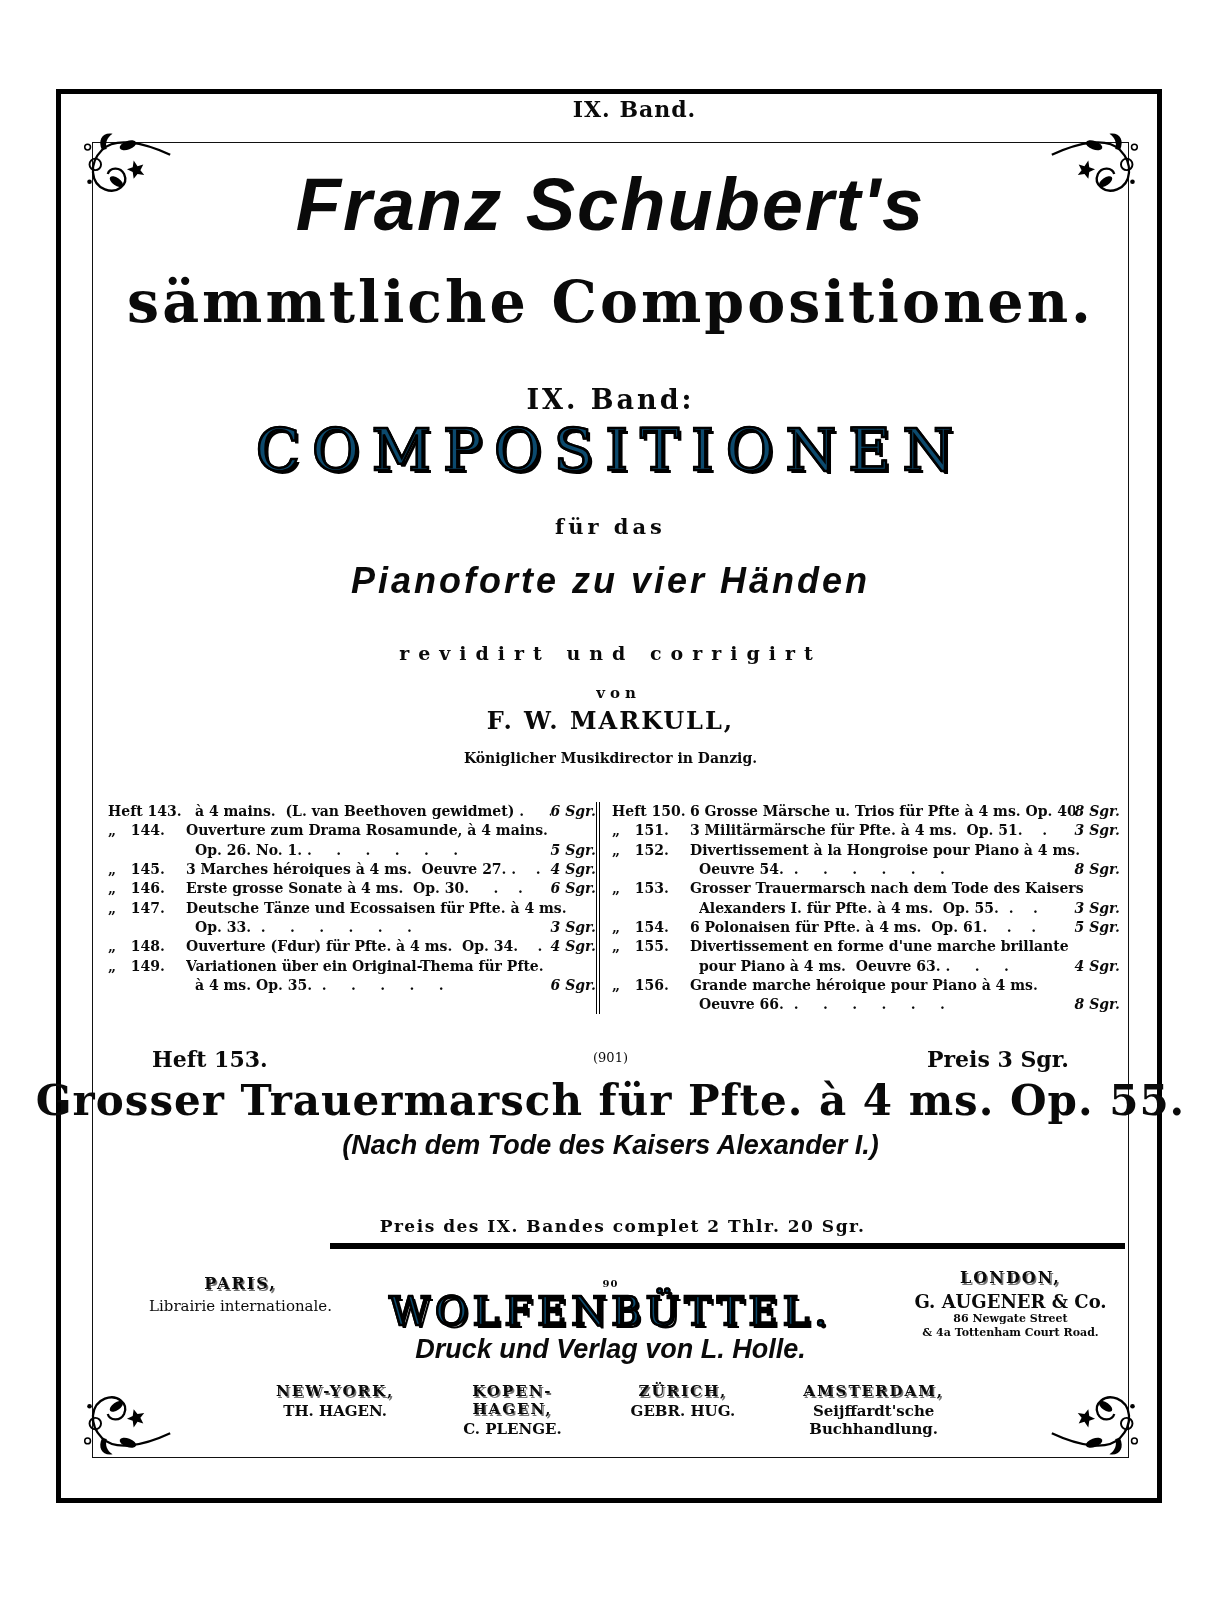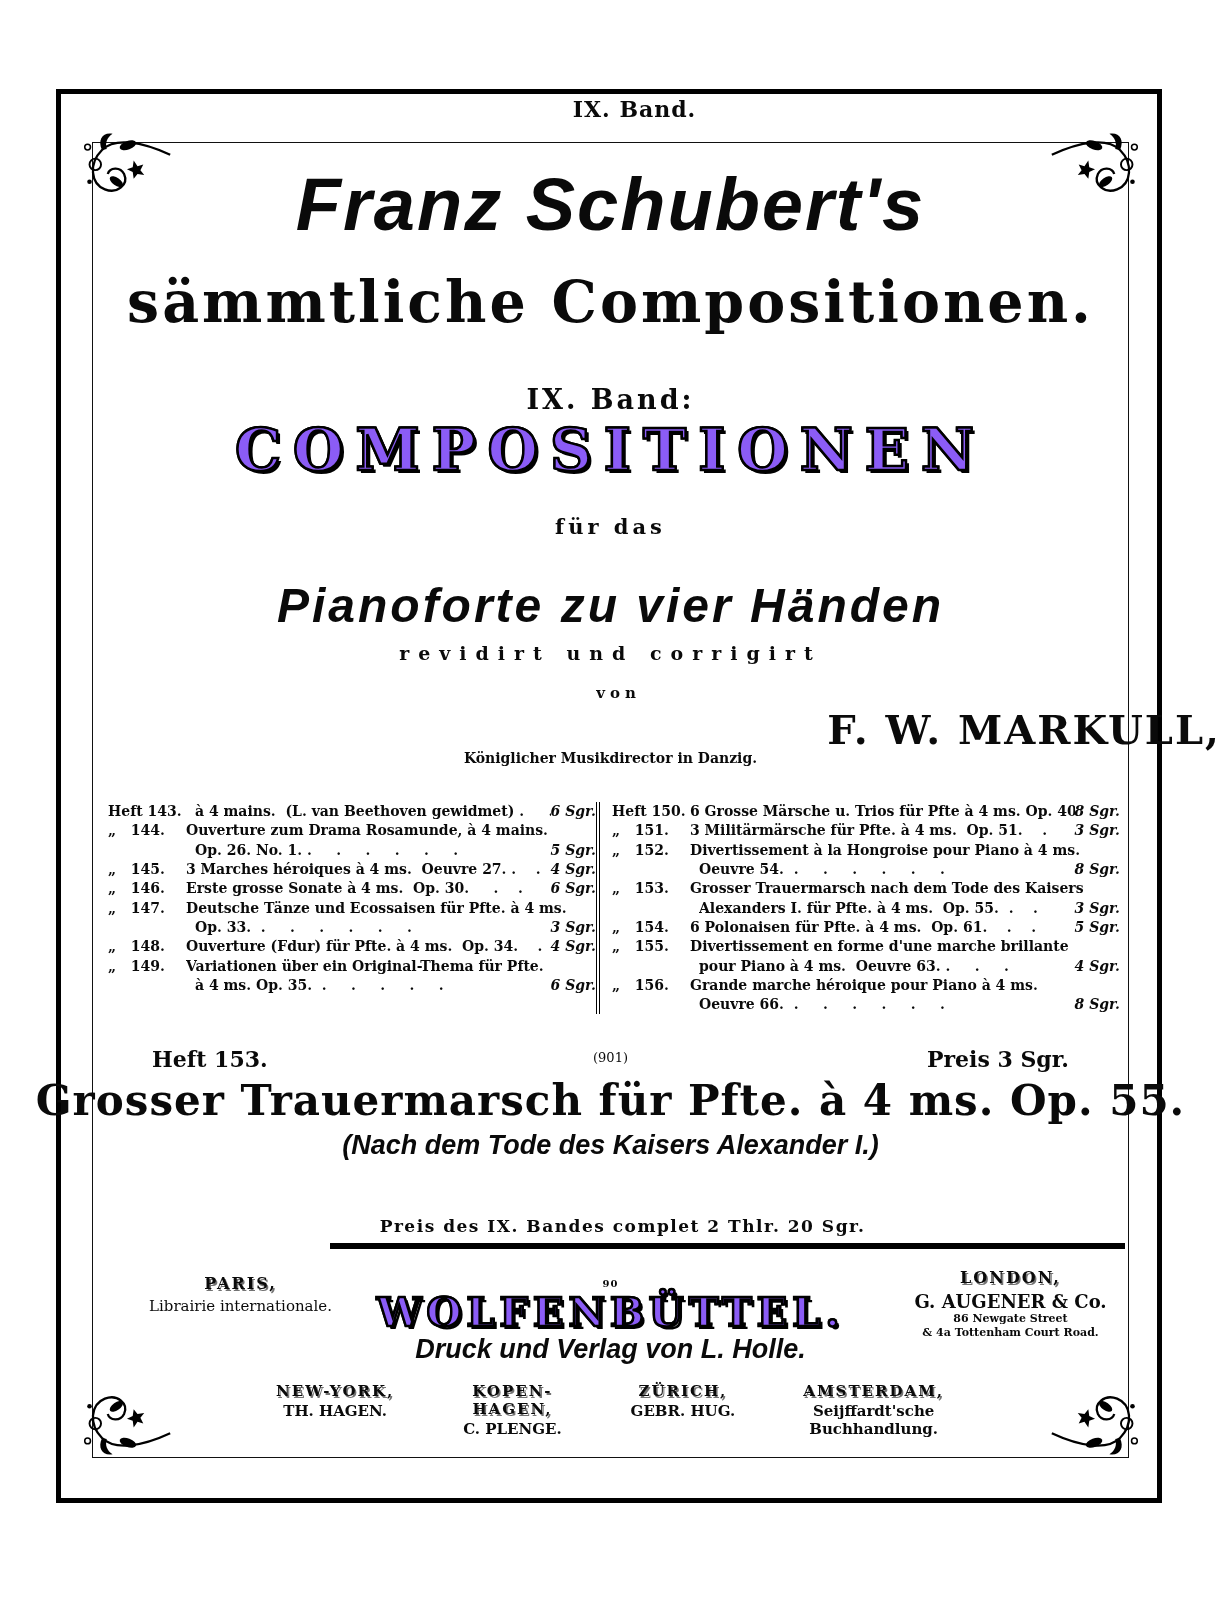--- a/index.html
+++ b/index.html
@@ -13,30 +13,30 @@
   .inner-frame{position:absolute;left:92px;top:142px;width:1037px;height:1316px;
                border:1.5px solid #111;box-sizing:border-box;}
 
   .band-label{top:96px;font-size:22px;font-weight:bold;letter-spacing:1px;margin-left:48px;}
 
   .fraktur{font-weight:bold;font-style:italic;font-family:Liberation Sans, sans-serif;}
   .title-script{top:162px;font-size:74px;letter-spacing:2px;}
   .title-main{top:268px;font-size:57px;font-weight:bold;letter-spacing:3px;}
   .band-heading{top:384px;font-size:27px;font-weight:bold;letter-spacing:3px;}
 
-  .outline-display{color:#8b5cf6;font-weight:bold;
+  .outline-display{color:#0c4a6e;font-weight:normal;
     -webkit-text-stroke:2.5px #000;
     text-shadow:3px 3px 0 #000,-1px -1px 0 #000,1px -1px 0 #000,-1px 1px 0 #000;}
   .volume-title{top:416px;font-size:58px;letter-spacing:12px;}
 
   .for-the{top:514px;font-size:21px;font-weight:bold;letter-spacing:4px;}
-  .instrument{top:578px;font-size:48px;letter-spacing:3px;}
+  .instrument{top:560px;font-size:36px;letter-spacing:3px;}
   .revised{top:642px;font-size:19px;font-weight:bold;letter-spacing:9px;}
   .by{top:684px;font-size:15px;font-weight:bold;letter-spacing:5px;padding-left:16px;}
-  .editor{top:706px;font-size:40px;font-weight:bold;letter-spacing:2px;text-align:right;}
+  .editor{top:706px;font-size:24px;font-weight:bold;letter-spacing:2px;}
   .editor-title{top:750px;font-size:14px;font-weight:bold;}
 
   .catalog{left:108px;top:786px;width:1012px;display:flex;
            font-size:14px;font-weight:bold;line-height:1.38;margin-top:16px;}
   .col-left{width:488px;}
   .col-right{width:524px;border-left:4px double #000;padding-left:12px;box-sizing:border-box;}
   .entry{display:flex;}
   .eno{width:78px;flex-shrink:0;white-space:pre;}
   .ebody{flex:1;min-width:0;}
   .eline{display:flex;justify-content:space-between;white-space:pre;}

